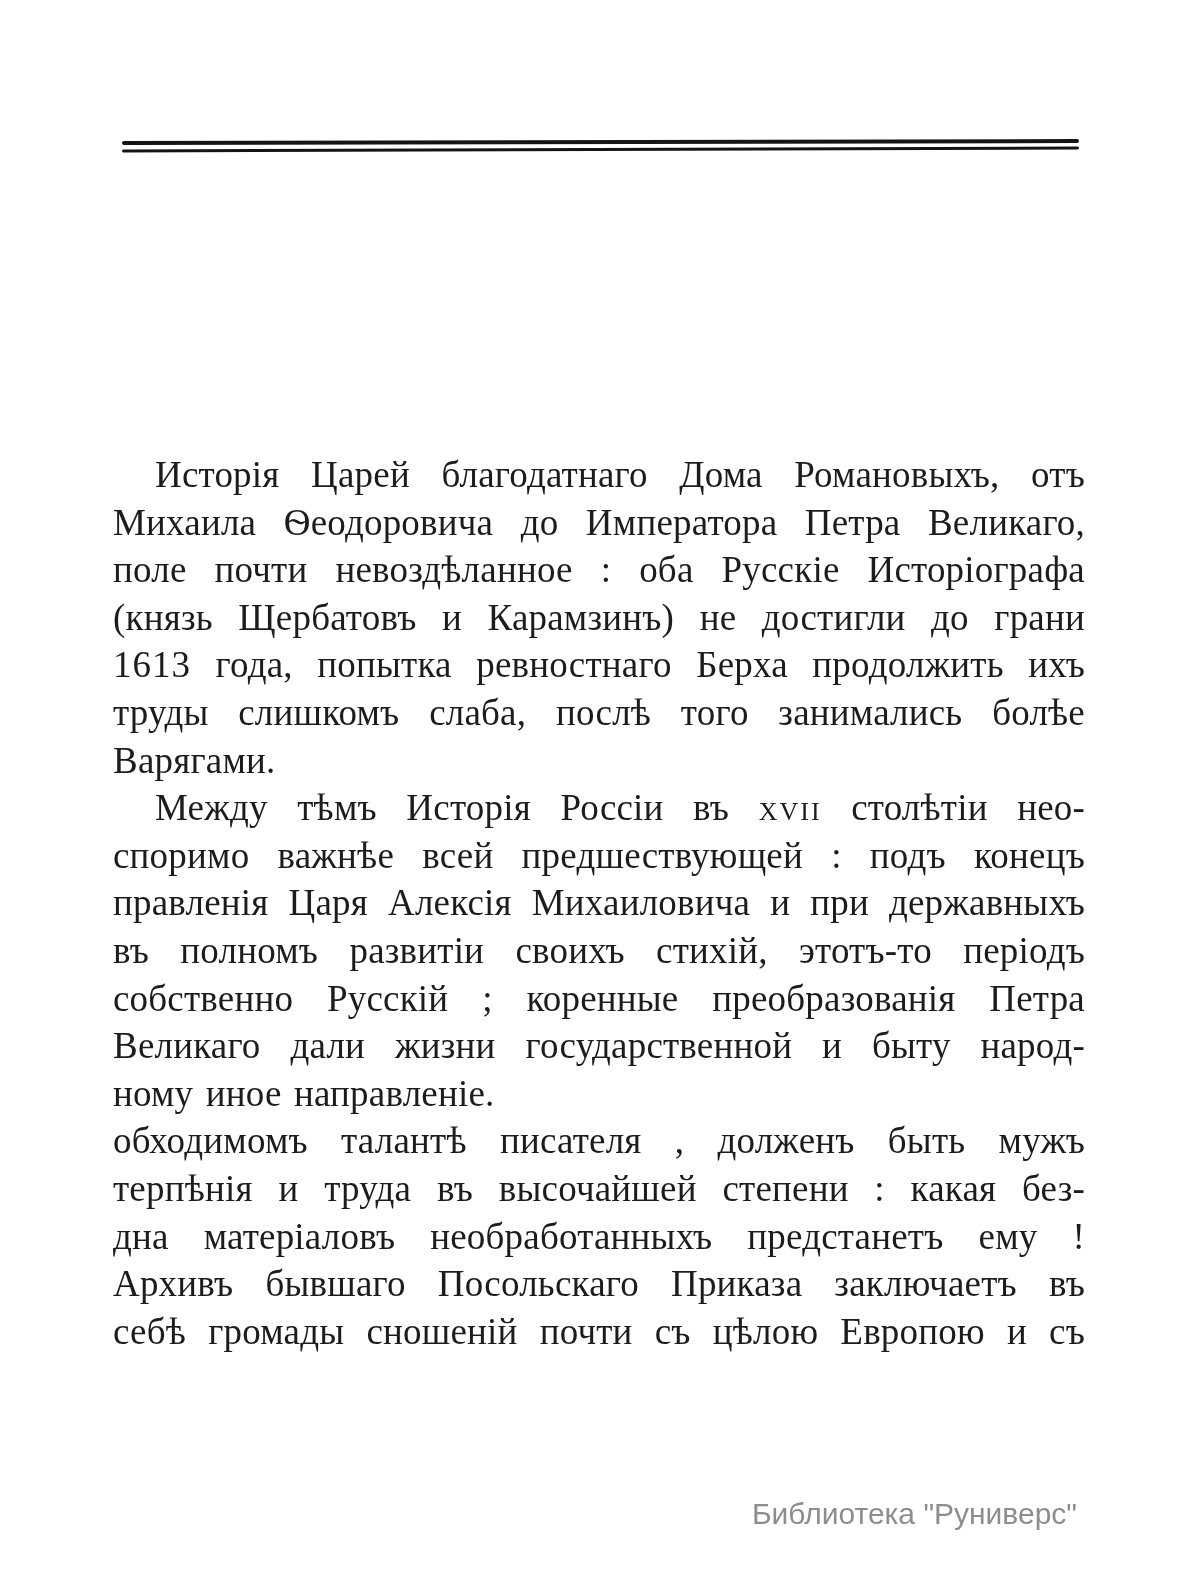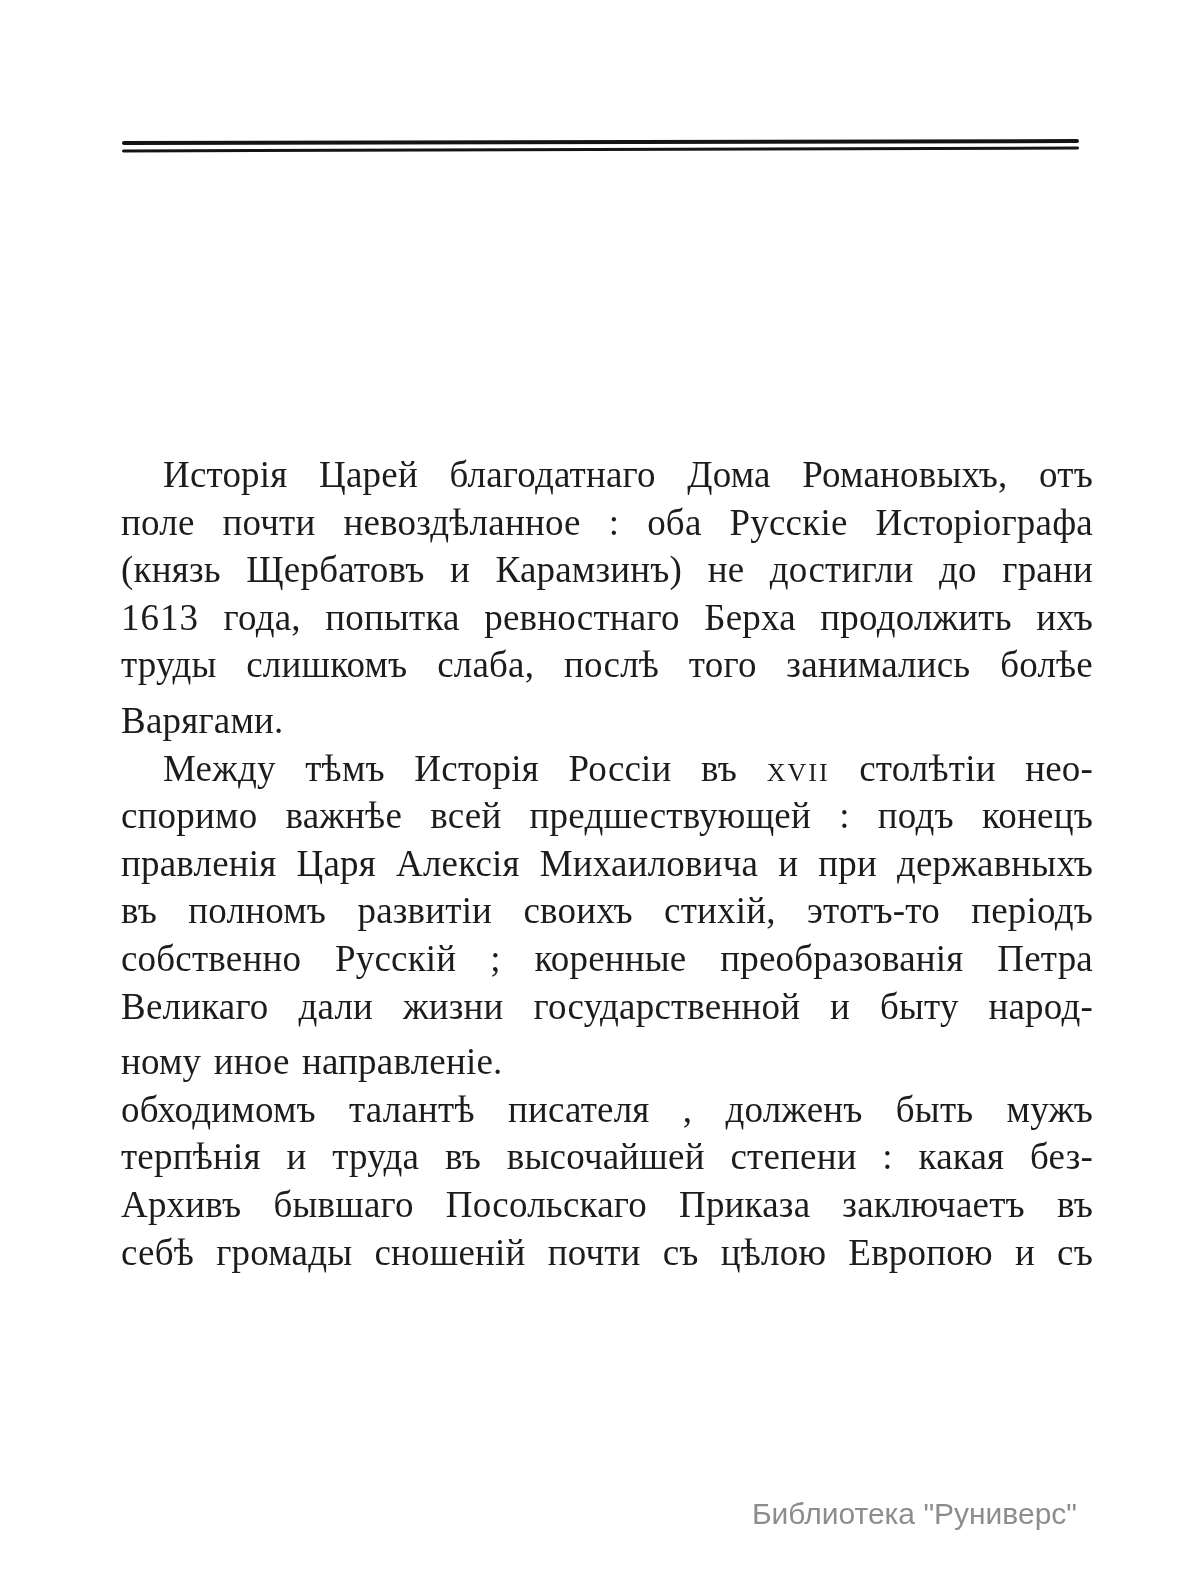--- a/index.html
+++ b/index.html
@@ -32,35 +32,35 @@
   .top-rule .r2 {
     height: 3px;
     margin-top: 4px;
     background: #141414;
     transform: rotate(-0.18deg);
     border-radius: 2px;
   }
   
   .text-block {
     position: absolute;
-    left: 121px;
+    left: 113px;
     top: 451px;
     width: 972px;
     font-size: 37px;
     line-height: 47.6px;
     letter-spacing: 0.2px;
     word-spacing: 3px;
   }
   .line {
     text-align: justify;
     text-align-last: justify;
     min-height: 47.6px;
   }
   .line.indent { padding-left: 42px; }
-  .line.endline { text-align-last: left; margin-top: 8px; }
+  .line.endline { text-align-last: left; }
   .i { }
   .b { font-weight: normal; letter-spacing: 1px; }
   .sc { font-variant: small-caps; letter-spacing: 2px; }
   
   .watermark {
     position: absolute;
     right: 123px;
     top: 1497px;
     font-family: "Liberation Sans", "DejaVu Sans", sans-serif;
     font-size: 30px;
@@ -73,33 +73,35 @@
 
 <div class="page">
 
   <div class="top-rule">
     <div class="r1"></div>
     <div class="r2"></div>
   </div>
 
   <div class="text-block" id="text-block">
       <div class="line indent"><span>Исторія Царей благодатнаго Дома Романовыхъ, отъ</span></div>
+      <div class="line"><span>Михаила Ѳеодоровича до Императора Петра Великаго,</span></div>
       <div class="line"><span>поле почти невоздѣланное : оба Русскіе Исторіографа</span></div>
       <div class="line"><span>(князь Щербатовъ и Карамзинъ) не достигли до грани</span></div>
       <div class="line"><span class="b">1613</span><span> года, попытка ревностнаго Берха продолжить ихъ</span></div>
       <div class="line"><span>труды слишкомъ слаба, послѣ того занимались болѣе</span></div>
       <div class="line endline"><span>Варягами.</span></div>
       <div class="line indent"><span>Между тѣмъ Исторія Россіи въ </span><span class="sc">xvii</span><span> столѣтіи нео-</span></div>
       <div class="line"><span>споримо важнѣе всей предшествующей : подъ конецъ</span></div>
       <div class="line"><span>правленія Царя Алексія Михаиловича и при державныхъ</span></div>
       <div class="line"><span>въ полномъ развитіи </span><span class="i">своихъ</span><span> стихій, этотъ-то періодъ</span></div>
       <div class="line"><span>собственно </span><span class="i">Русскій</span><span> ; коренные преобразованія Петра</span></div>
       <div class="line"><span>Великаго дали жизни государственной и быту народ-</span></div>
       <div class="line endline"><span>ному иное направленіе.</span></div>
       <div class="line"><span>обходимомъ талантѣ писателя , долженъ быть мужъ</span></div>
       <div class="line"><span>терпѣнія и труда въ высочайшей степени : какая без-</span></div>
+      <div class="line"><span>дна матеріаловъ </span><span class="i">необработанныхъ</span><span> предстанетъ ему !</span></div>
       <div class="line"><span>Архивъ бывшаго Посольскаго Приказа заключаетъ въ</span></div>
       <div class="line"><span>себѣ громады сношеній почти съ цѣлою Европою и съ</span></div>
     </div>
 
   <div class="watermark">Библиотека "Руниверс"</div>
 
 </div>
 
 </body></html>

